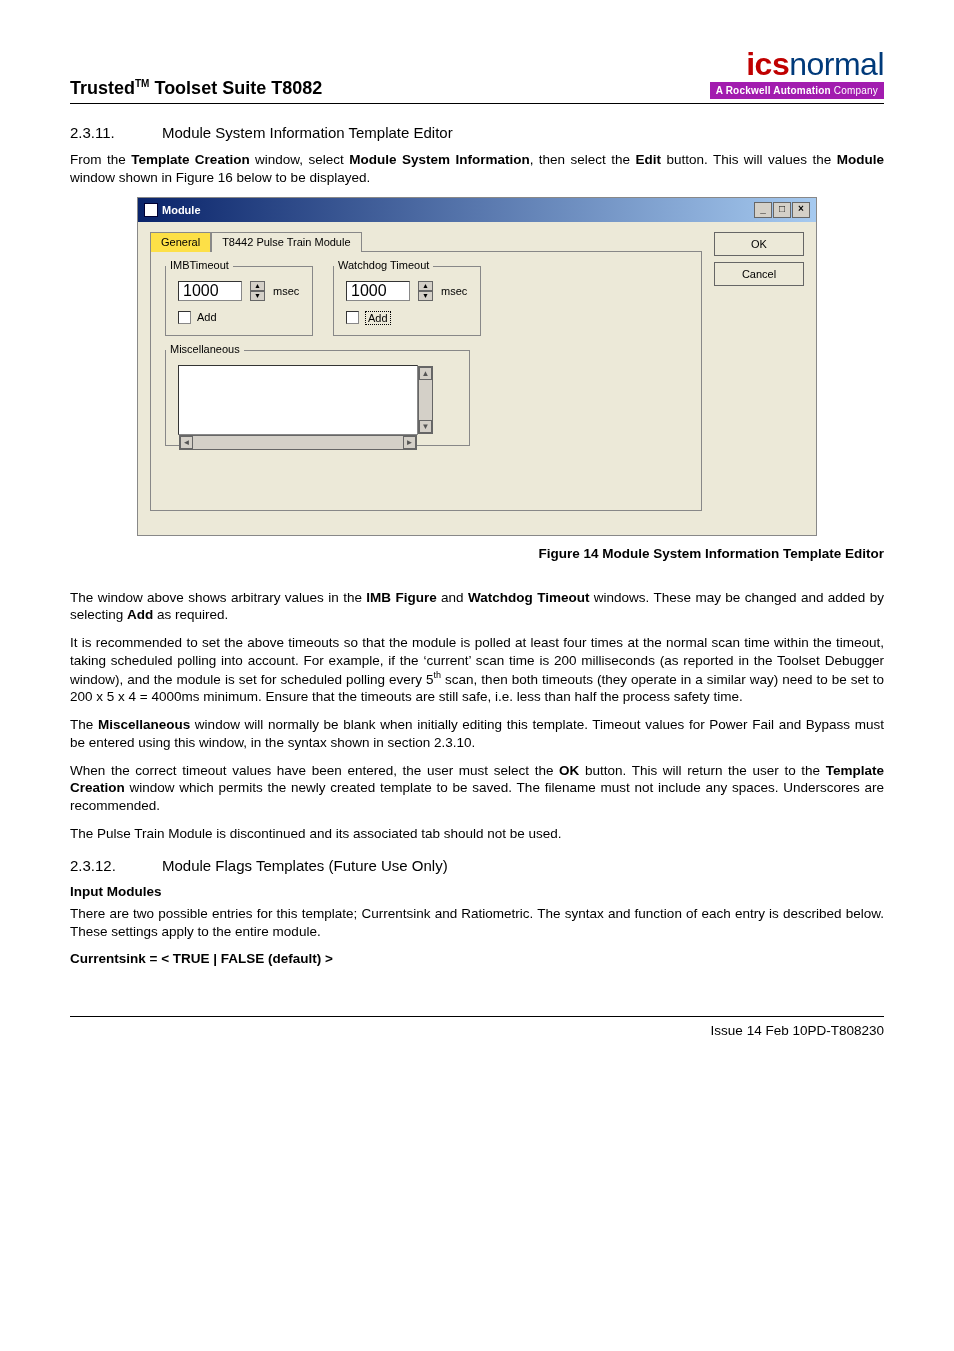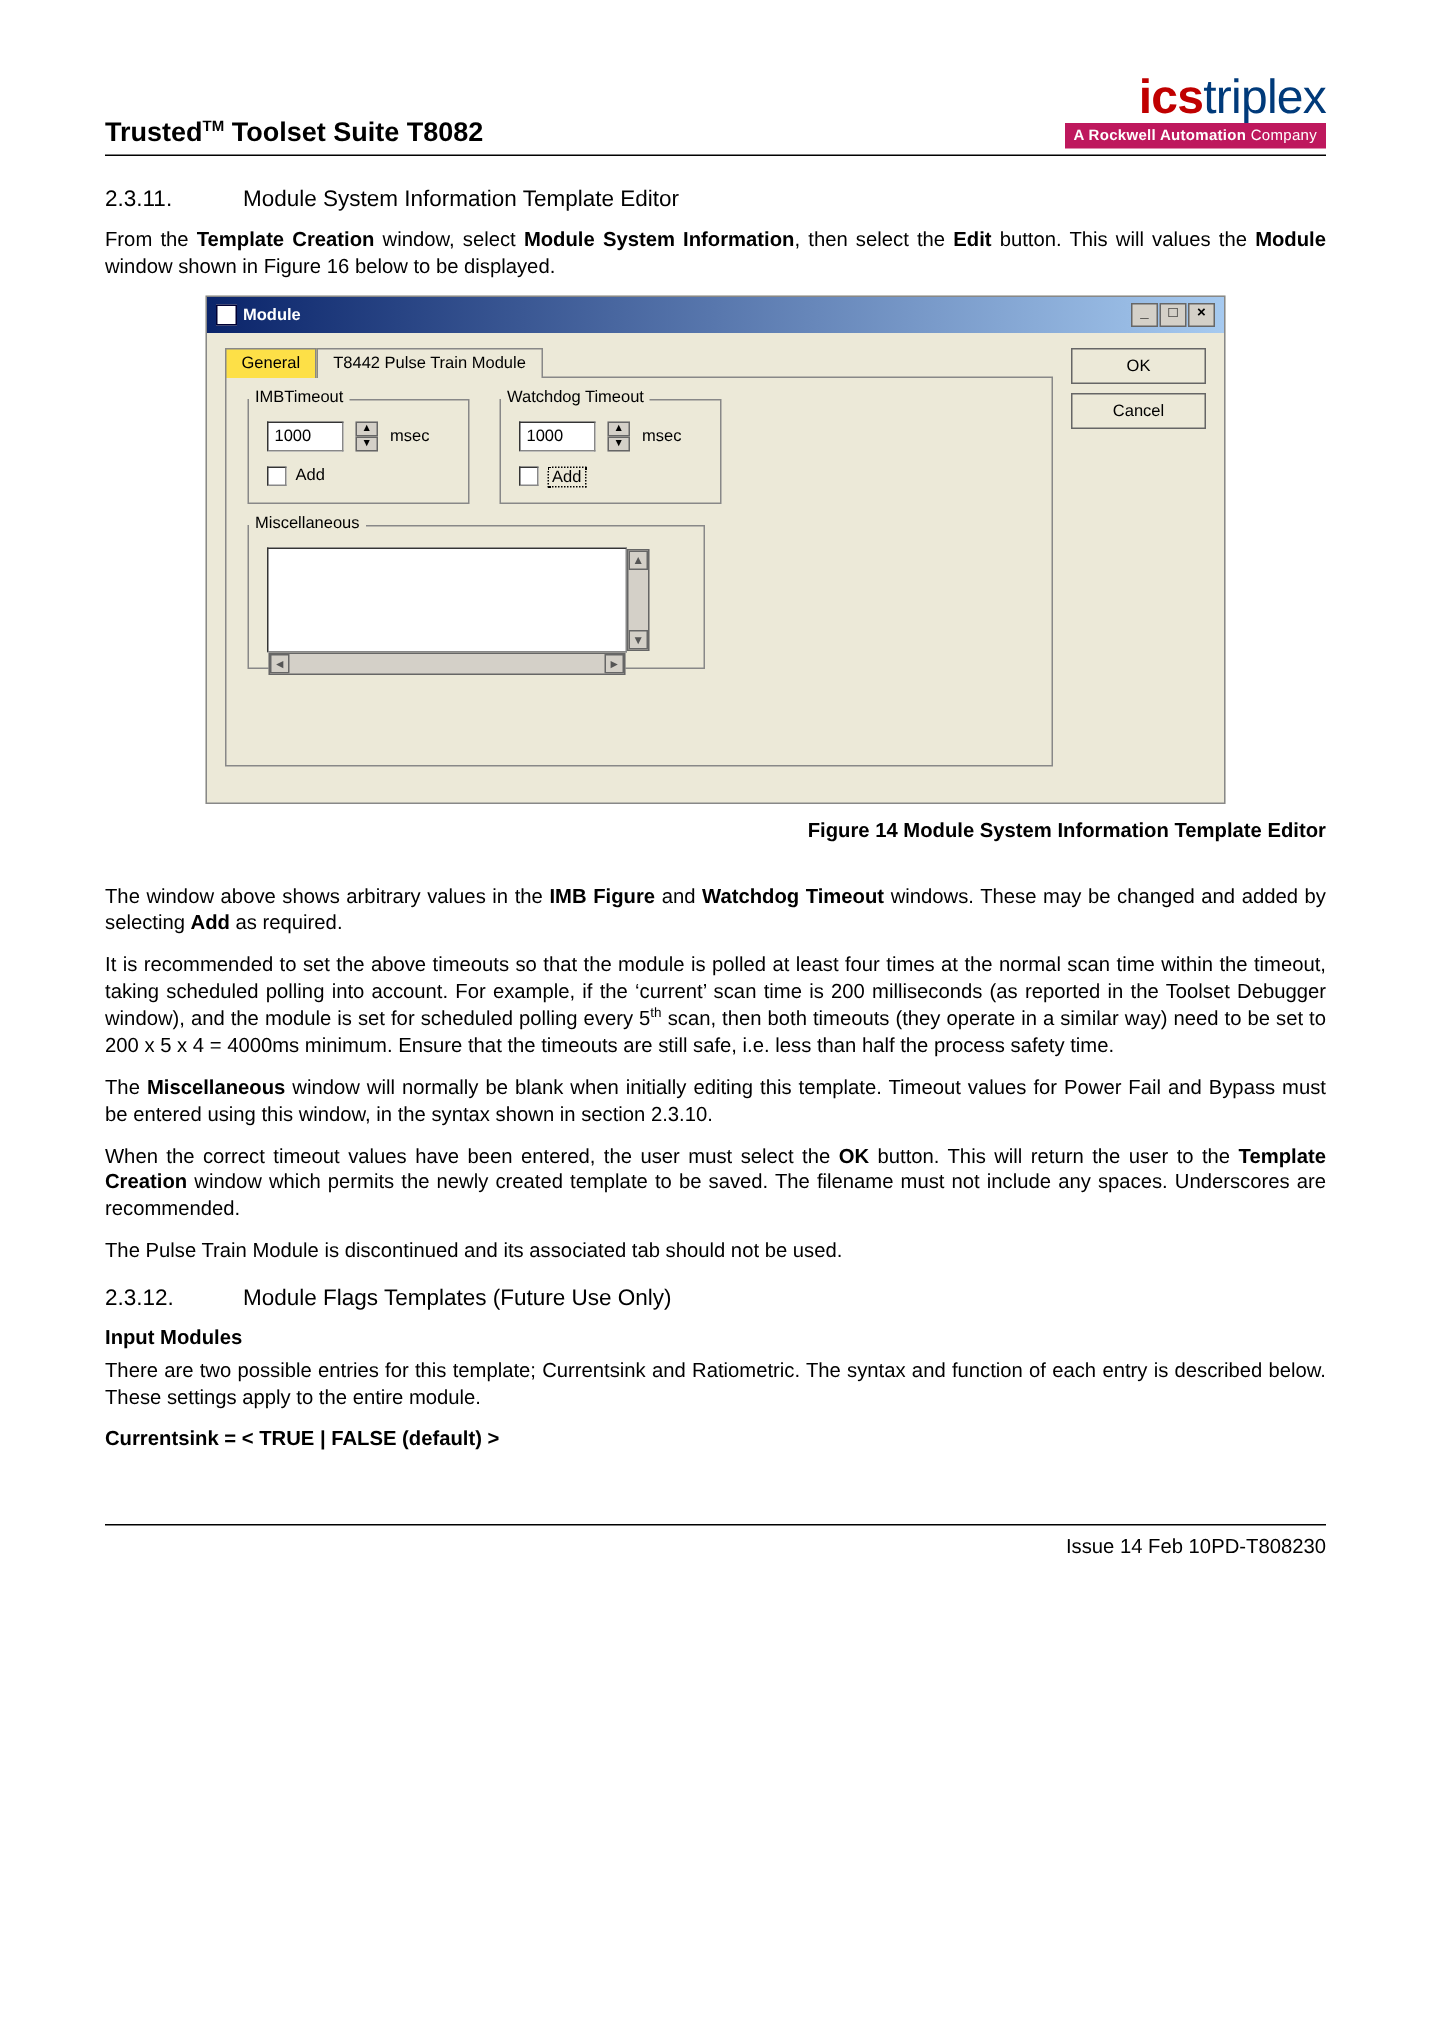--- a/index.html
+++ b/index.html
@@ -26,21 +26,21 @@
     font-size: 18px;
     font-family: Arial, sans-serif;
     font-weight: bold;
   }
   .tm { font-size: 10px; vertical-align: super; }
   .logo-block { text-align: right; }
   .logo-top { font-size: 32px; font-weight: 600; letter-spacing: -0.5px; line-height: 1; }
   .logo-ics { color: #c00000; font-weight: 800; }
   .logo-triplex { color: #003a7a; font-weight: 300; }
   .logo-bottom {
-    background: #be185d;
+    background: #a21caf;
     color: #fff;
     font-size: 10px;
     font-weight: 700;
     padding: 3px 6px;
     display: inline-block;
     margin-top: 2px;
     letter-spacing: 0.2px;
   }
   .logo-bottom .nor { font-weight: 400; }
 
@@ -127,26 +127,26 @@
     position: absolute;
     top: -8px; left: 0;
     background: #ece9d8;
     padding: 0 4px;
     font-size: 11px;
   }
   .row-timers { display: flex; gap: 20px; margin-bottom: 14px; }
   .row-timers .gbox { flex: 0 0 148px; }
   .spin-row { display: flex; align-items: center; gap: 8px; margin-bottom: 10px; }
   .spin-input {
-    width: 51px; height: 20px;
+    width: 64px; height: 20px;
     border: 1px inset #888;
     background: #fff;
     padding: 1px 4px;
     font-family: Tahoma, sans-serif;
-    font-size: 11px;
+    font-size: 16px;
   }
   .spin-btns { display: flex; flex-direction: column; }
   .spin-btn {
     width: 15px; height: 10px; background: #d4d0c8; border: 1px solid #666;
     font-size: 7px; line-height: 7px; text-align: center;
   }
   .chkrow { display: flex; align-items: center; gap: 6px; }
   .chk { width: 13px; height: 13px; border: 1px inset #888; background: #fff; }
   .chk-lbl { font-size: 11px; }
   .chk-lbl.focus { border: 1px dotted #000; padding: 0 2px; }
@@ -201,21 +201,21 @@
 <body>
 
 <div class="page">
 
   <div class="header-row">
     <div class="header-left">
       <span>Trusted</span><span class="tm">TM</span><span> Toolset Suite T8082</span>
     </div>
     <div class="logo-block">
       <div class="logo-top">
-        <span class="logo-ics">ics</span><span class="logo-triplex">triplex</span>
+        <span class="logo-ics">ics</span><span class="logo-triplex">normal</span>
       </div>
       <div class="logo-bottom">
         <span>A Rockwell Automation</span><span class="nor"> Company</span>
       </div>
     </div>
   </div>
 
   <div class="section-heading">
     <span class="section-num">2.3.11.</span>
     <span>Module System Information Template Editor</span>

